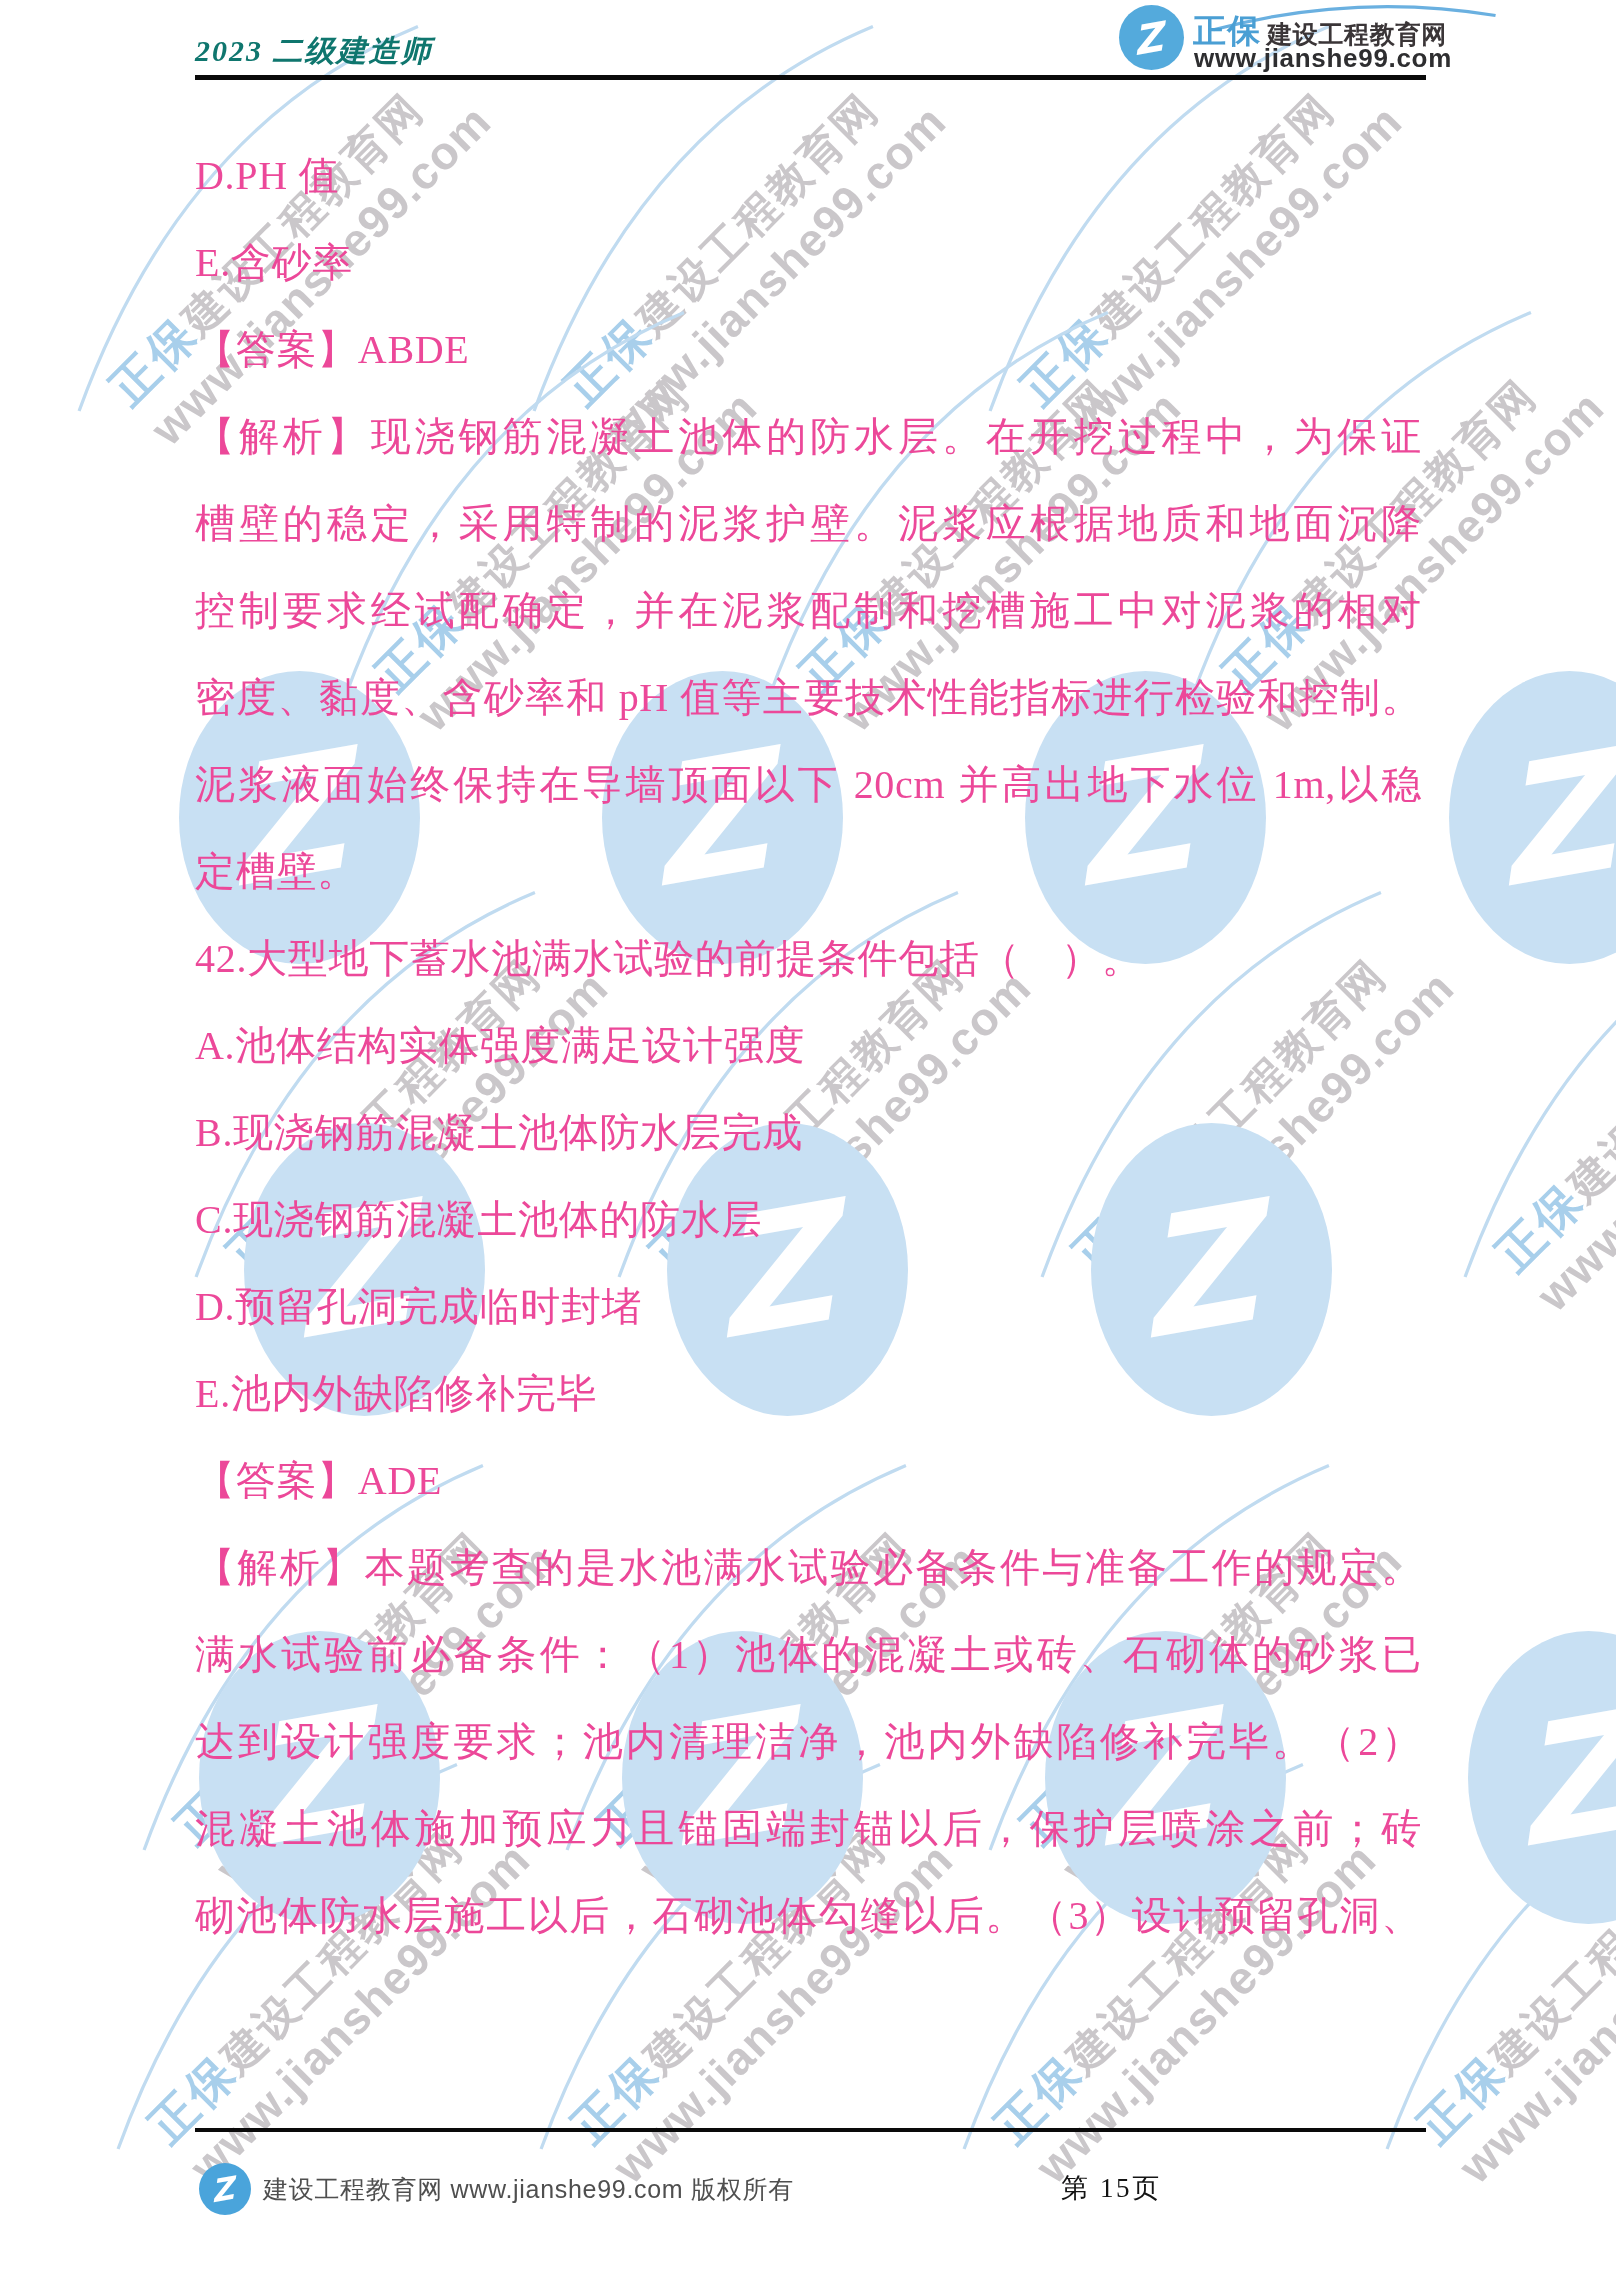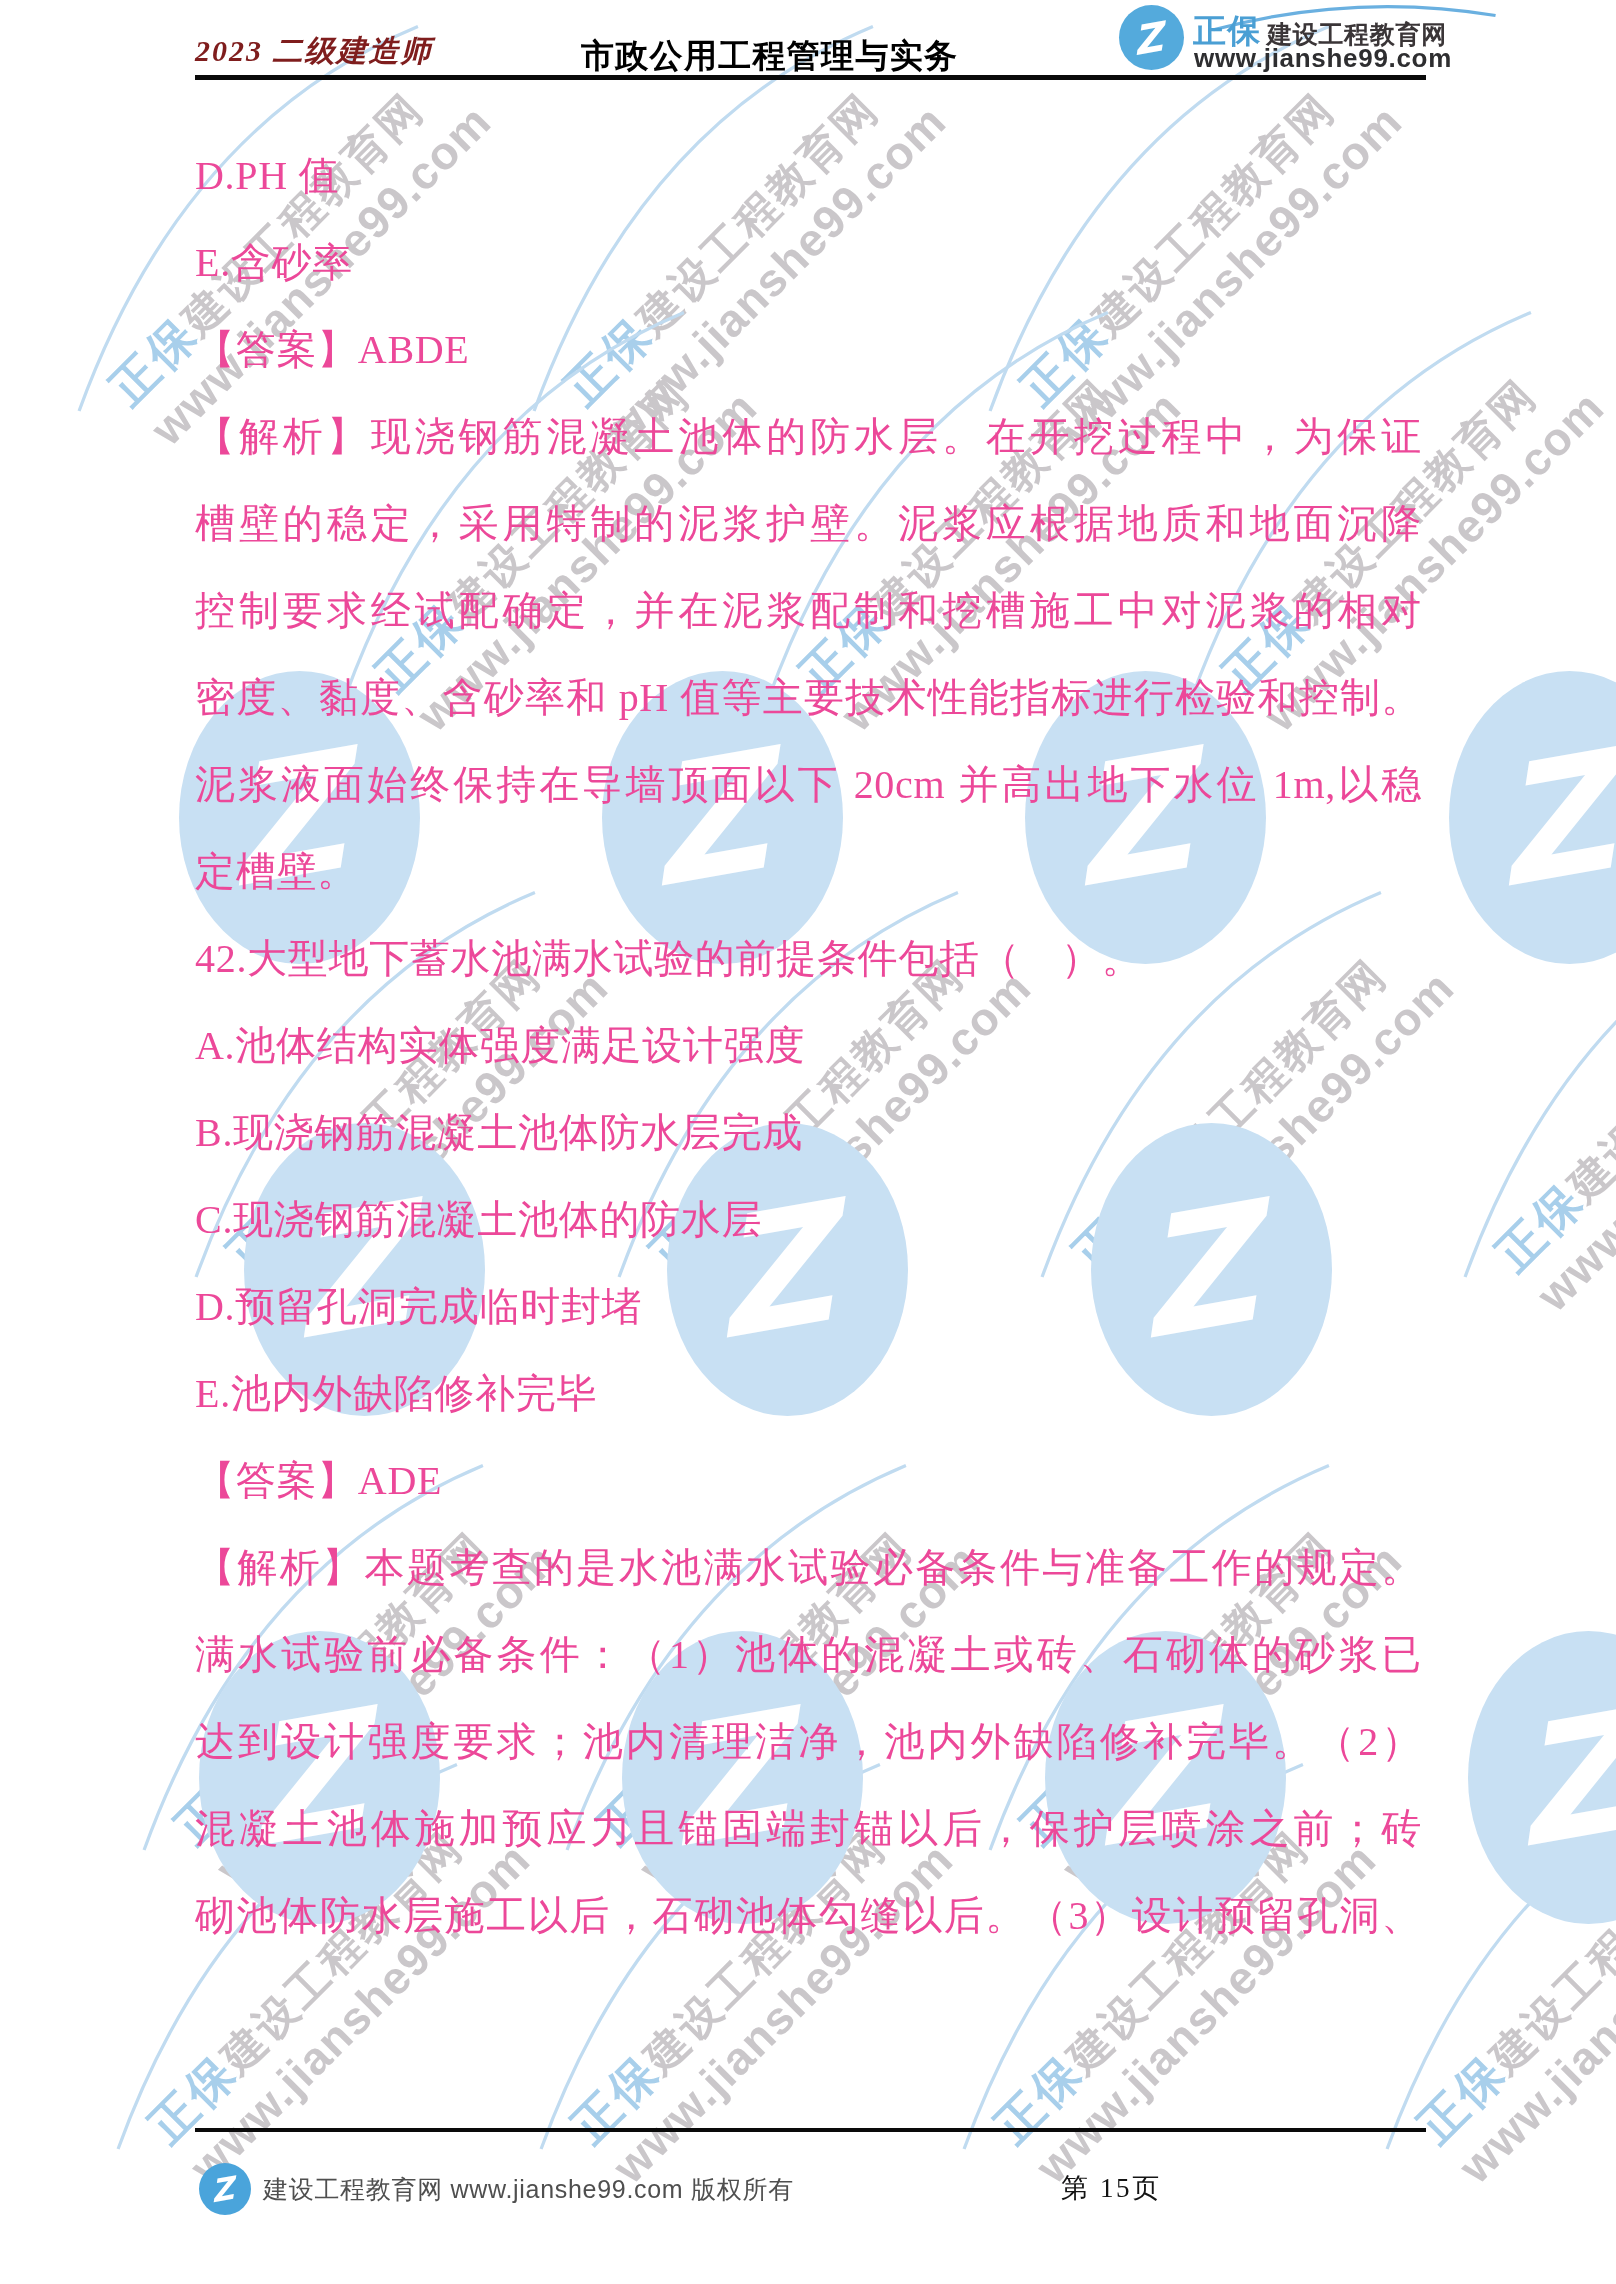--- a/index.html
+++ b/index.html
@@ -26,21 +26,21 @@
   }
   .wm-z{
     font-family:"DejaVu Sans","Liberation Sans",sans-serif;
     font-weight:bold; font-style:italic; font-size:163px; color:#ffffff;
     transform:rotate(-10deg) skewX(-8deg); line-height:1;
   }
   
   #header{position:absolute; inset:0; z-index:3;}
   .h-left{
     position:absolute; left:195px; top:31px; font-size:30px; font-weight:600;
-    color:#7f1d1d; letter-spacing:2px; font-style:italic;
+    color:#0f766e; letter-spacing:2px; font-style:italic;
   }
   .h-center{
     position:absolute; left:581px; top:34px; font-size:33px; font-weight:700;
     color:#000; letter-spacing:1.3px;
   }
   .h-rule{position:absolute; left:195px; top:75px; width:1231px; height:4.6px; background:#0a0a0a;}
   .logo-circle{
     position:absolute; left:1119px; top:5.2px; width:65px; height:65px; border-radius:50%;
     background:#54aadc; display:flex; align-items:center; justify-content:center;
   }
@@ -283,21 +283,20 @@
       <div class="wm-ell" style="left: 1045px; top: 1631px;">
         <span class="wm-z">Z</span>
       </div>
       <div class="wm-ell" style="left: 1468px; top: 1631px;">
         <span class="wm-z">Z</span>
       </div>
     </div>
 
   <div id="header">
     <div class="h-left">2023 二级建造师</div>
-    <div class="h-center">市政公用工程管理与实务</div>
 
     <div class="logo-circle">
       <span class="logo-z">Z</span>
     </div>
     <svg class="brand-arc" width="293" height="39" viewBox="0 0 450 60">
       <path d="M8 52 Q225 -6 442 30" fill="none" stroke="#6ab0e0" stroke-width="5"></path>
     </svg>
     <span class="brand-blue">正保</span>
     <span class="brand-black">建设工程教育网</span>
     <span class="brand-site">www.jianshe99.com</span>

